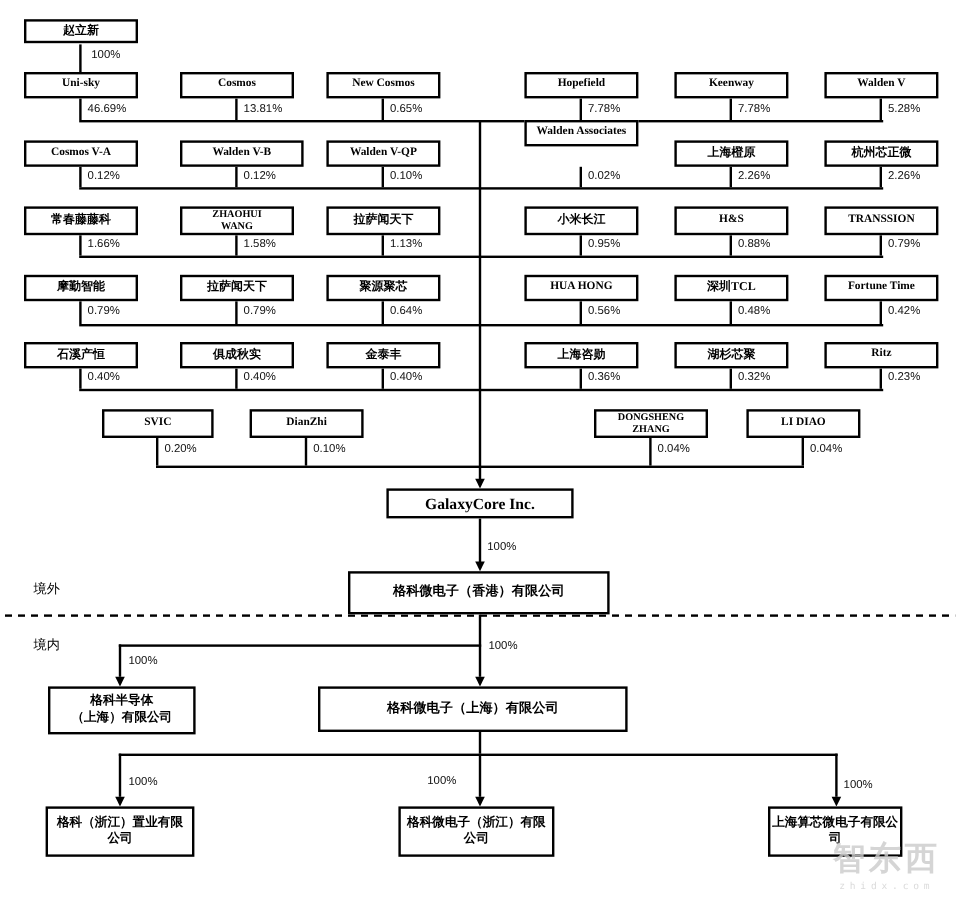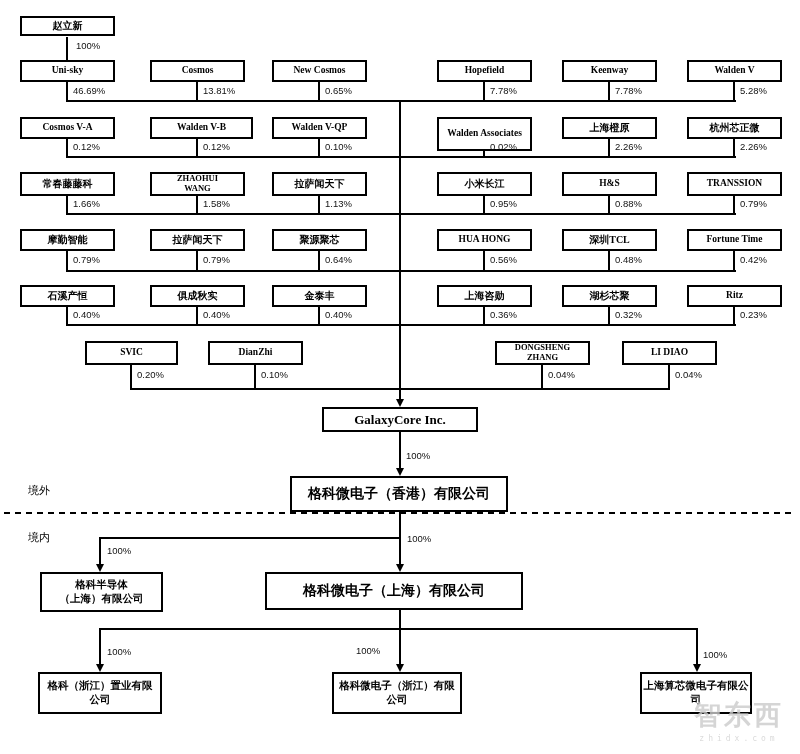--- a/index.html
+++ b/index.html
@@ -10,21 +10,21 @@
   }
   .box {
     position:absolute; border:2px solid #000; background:#fff;
     display:flex; flex-direction:column; align-items:center; justify-content:center;
     text-align:center; font-family:"Liberation Serif","DejaVu Sans",serif;
     font-weight:bold; font-size:9.5px; line-height:1.2; color:#000; z-index:2;
   }
   .box.cjk-sm { font-size:10px; }
   .box.two-line { font-size:8.5px; line-height:1.15; }
   .box.big { font-size:13px; }
-  .box.med { font-size:14px; }
+  .box.med { font-size:11px; }
   .box.sub { font-size:10.5px; line-height:1.35;font-family:Liberation Serif, serif; }
   .hline, .vline { position:absolute; background:#000; z-index:1; }
   .hline { height:2px; }
   .vline { width:2px; }
   .pct {
     position:absolute; font-size:9.5px; color:#111; z-index:3;
     font-family:"Liberation Sans", sans-serif; white-space:nowrap;text-align:center;
   }
   .arrow {
     position:absolute; width:0; height:0; z-index:2;
@@ -85,21 +85,21 @@
 
 <div class="box" style="left:20px;top:117px;width:95px;height:22px">
     <span>Cosmos V-A</span>
   </div>
 <div class="box" style="left:150px;top:117px;width:103px;height:22px">
     <span>Walden V-B</span>
   </div>
 <div class="box" style="left:272px;top:117px;width:95px;height:22px">
     <span>Walden V-QP</span>
   </div>
-<div class="box" style="left:437px;top:117px;width:95px;height:34px">
+<div class="box" style="left:437px;top:100px;width:95px;height:22px">
     <span>Walden Associates</span>
   </div>
 <div class="box cjk-sm" style="left:562px;top:117px;width:95px;height:22px">
     <span>上海橙原</span>
   </div>
 <div class="box cjk-sm" style="left:687px;top:117px;width:95px;height:22px">
     <span>杭州芯正微</span>
   </div>
 <div class="vline" style="left:66px;top:139px;height:17px"></div>
 <div class="vline" style="left:196px;top:139px;height:17px"></div>

